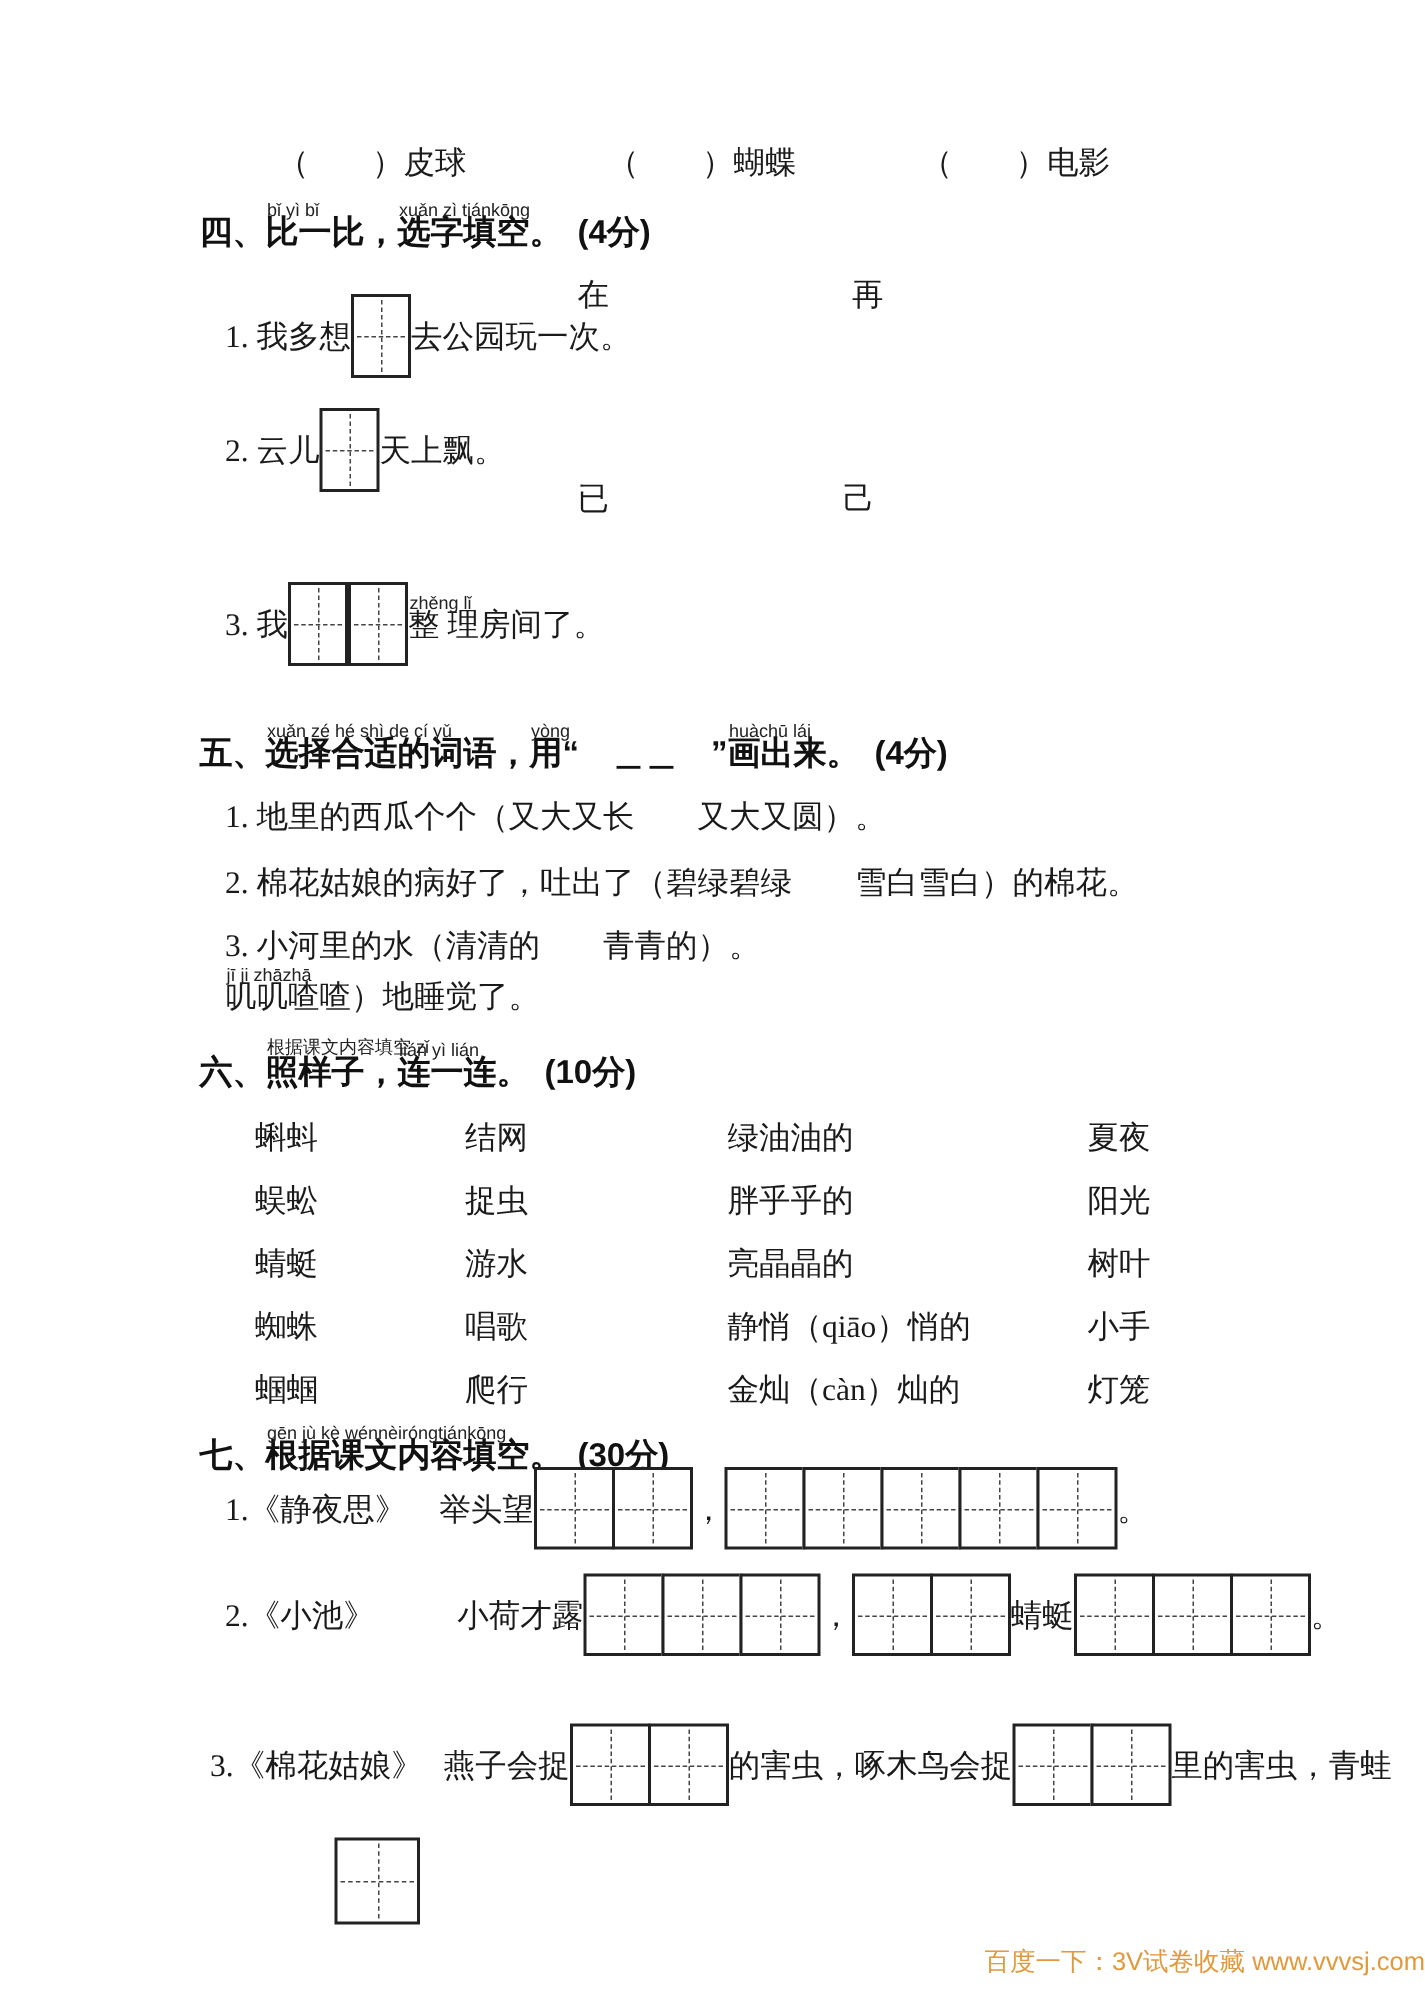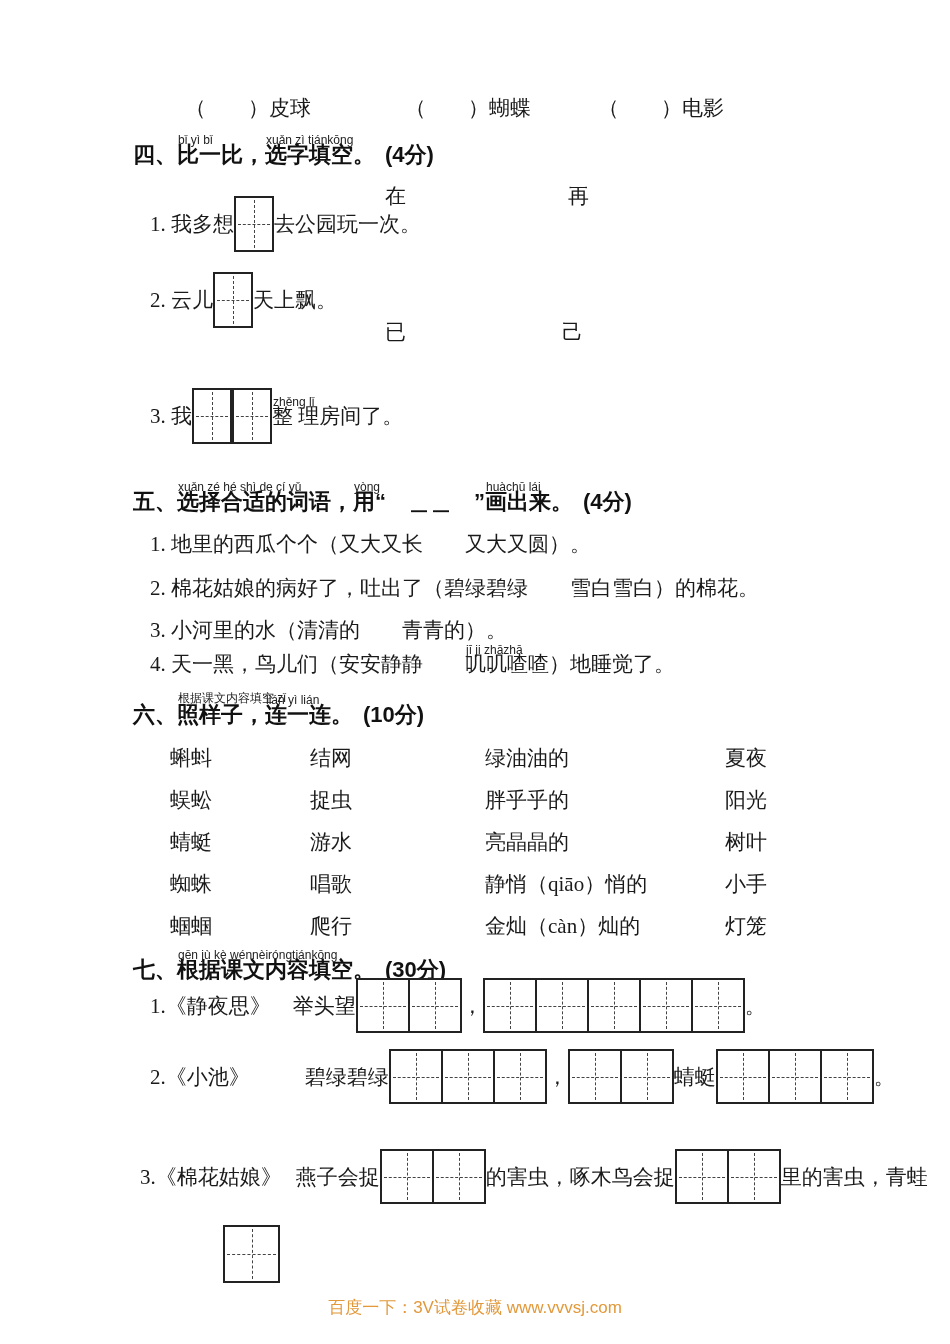--- a/index.html
+++ b/index.html
@@ -18,29 +18,29 @@
   .score{margin-left:10px;text-align:center;}
   
   .tian{position:relative;width:54px;height:55px;border:2px solid #222;background:#fff;box-sizing:border-box;flex:0 0 auto;}
   .tian::before{content:'';position:absolute;left:50%;top:2px;bottom:2px;border-left:1px dashed #444;}
   .tian::after{content:'';position:absolute;top:50%;left:2px;right:2px;border-top:1px dashed #444;}
   .bgroup{display:flex;flex:0 0 auto;}
   .bgroup .tian + .tian{margin-left:-2px;}
   .s4box{width:40px;height:56px;}
   .gap10{margin-left:0;} .gap14{margin-left:14px;} .gap22{margin-left:22px;} .gap55{margin-left:55px;}
   .punct{font-size:21px;}
-  .footer{position:absolute;left:0;top:1296px;width:100%;text-align:center;
+  .footer{position:absolute;left:0;top:1296px;width:100%;text-align:right;
           font-family:"Liberation Sans","DejaVu Sans",sans-serif;font-size:17px;}
 </style>
 </head>
 <body>
 
 <span class="abs t" style="left:185px;top:94px">（　　）皮球</span>
 <span class="abs t" style="left:405px;top:94px">（　　）蝴蝶</span>
-<span class="abs t" style="left:598px;top:94px">（　　）电影</span>
+<span class="abs t" style="left:614px;top:94px">（　　）电影</span>
 
 <div class="hrow" style="left:133px;top:140px">
   <span class="heading">四、</span>
   <span class="heading rubypair"><span class="rt">bǐ yì bǐ</span><span>比一比</span></span>
   <span class="heading">，</span>
   <span class="heading rubypair"><span class="rt">xuǎn zì tiánkōng</span><span>选字填空</span></span>
   <span class="heading">。</span>
   <span class="heading score">(4分)</span>
 </div>
 
@@ -78,21 +78,20 @@
   <span class="heading">“　＿＿　”</span>
   <span class="heading rubypair"><span class="rt">huàchū lái</span><span>画出来</span></span>
   <span class="heading">。</span>
   <span class="heading score">(4分)</span>
 </div>
 
 <span class="abs t" style="left:150px;top:530px">1. 地里的西瓜个个（又大又长　　又大又圆）。</span>
 <span class="abs t" style="left:150px;top:574px">2. 棉花姑娘的病好了，吐出了（碧绿碧绿　　雪白雪白）的棉花。</span>
 <span class="abs t" style="left:150px;top:616px">3. 小河里的水（清清的　　青青的）。</span>
 <div class="row" style="left:150px;top:652px;height:24px">
-  <span class="t">4. 天一黑，鸟儿们（安安静静　　</span>
   <span class="t rubypair"><span class="rt">jī ji zhāzhā</span><span>叽叽喳喳</span></span>
   <span class="t">）地睡觉了。</span>
 </div>
 
 <div class="hrow" style="left:133px;top:700px">
   <span class="heading">六、</span>
   <span class="heading rubypair"><span class="rt">根据课文内容填空 zǐ</span><span>照样子</span></span>
   <span class="heading">，</span>
   <span class="heading rubypair"><span class="rt">lián yì lián</span><span>连一连</span></span>
   <span class="heading">。</span>
@@ -144,21 +143,21 @@
     <div class="tian"></div>
     <div class="tian"></div>
     <div class="tian"></div>
     <div class="tian"></div>
   </div>
   <span class="t punct">。</span>
 </div>
 
 <div class="row" style="left:150px;top:1048px;height:57px">
   <span class="t">2.《小池》</span>
-  <span class="t gap55">碧绿碧绿</span>
+  <span class="t gap55">小荷才露</span>
   <div class="bgroup">
     <div class="tian"></div>
     <div class="tian"></div>
     <div class="tian"></div>
   </div>
   <span class="t punct">，</span>
   <div class="bgroup">
     <div class="tian"></div>
     <div class="tian"></div>
   </div>

